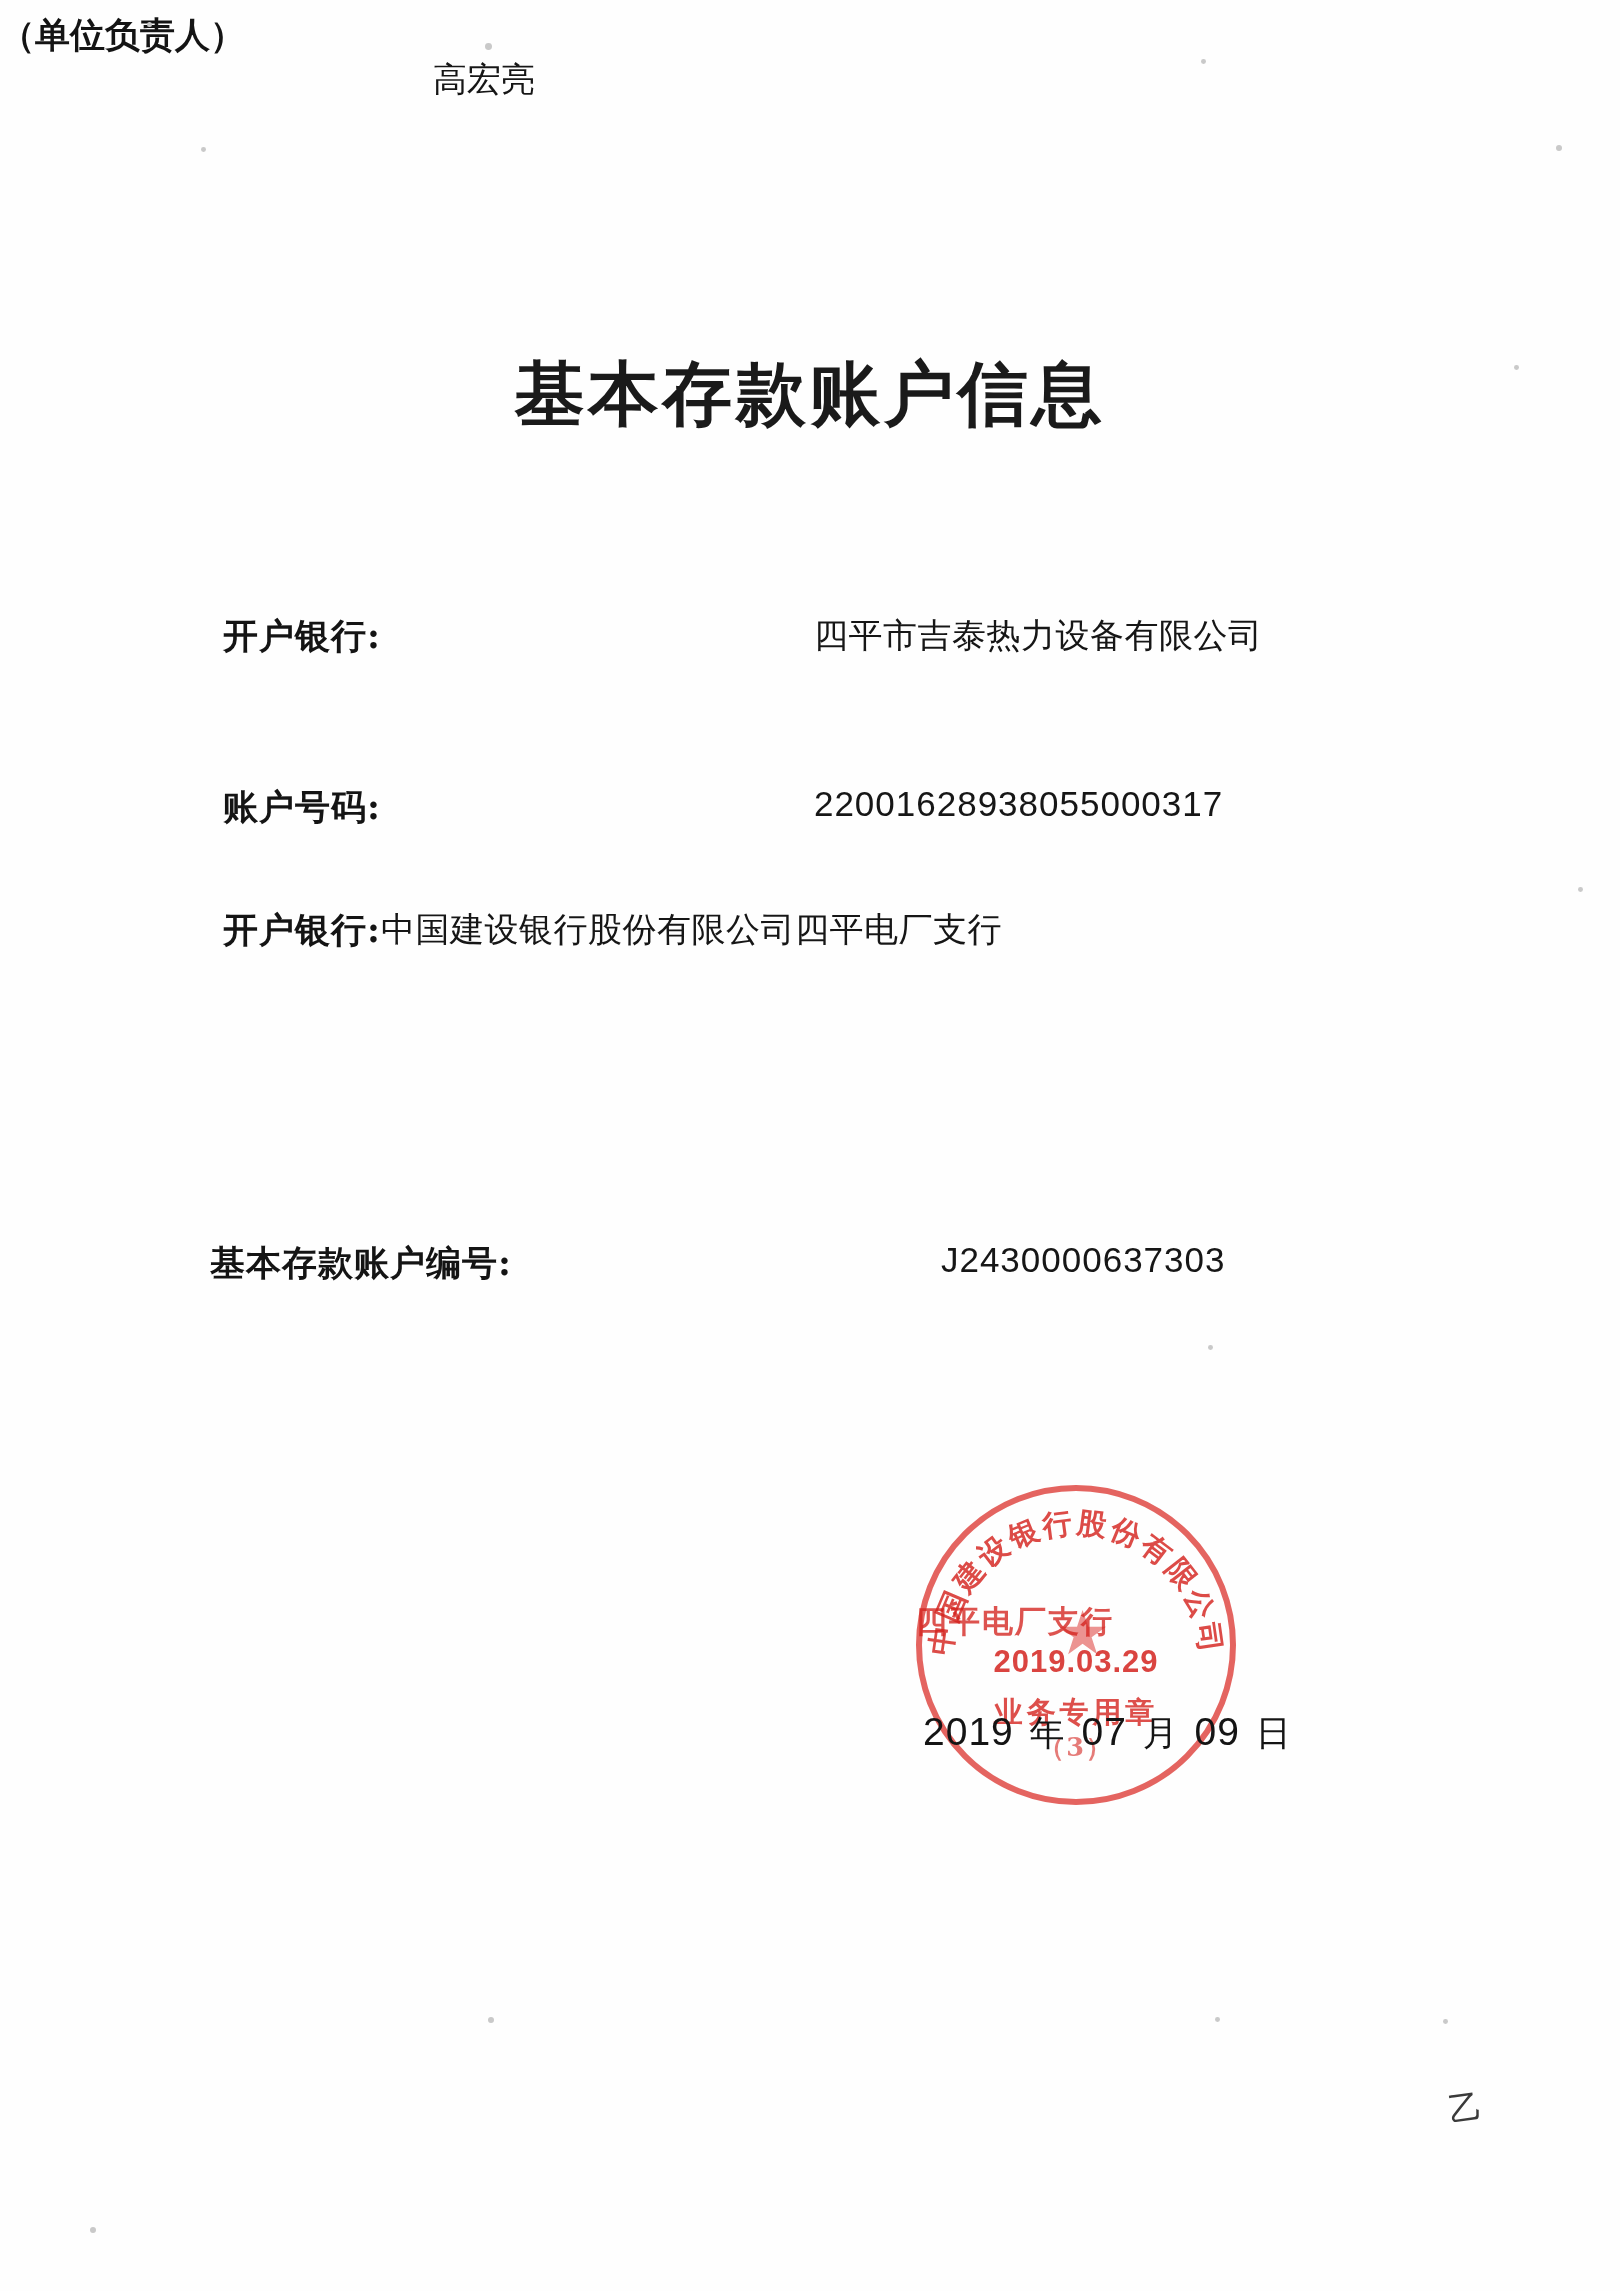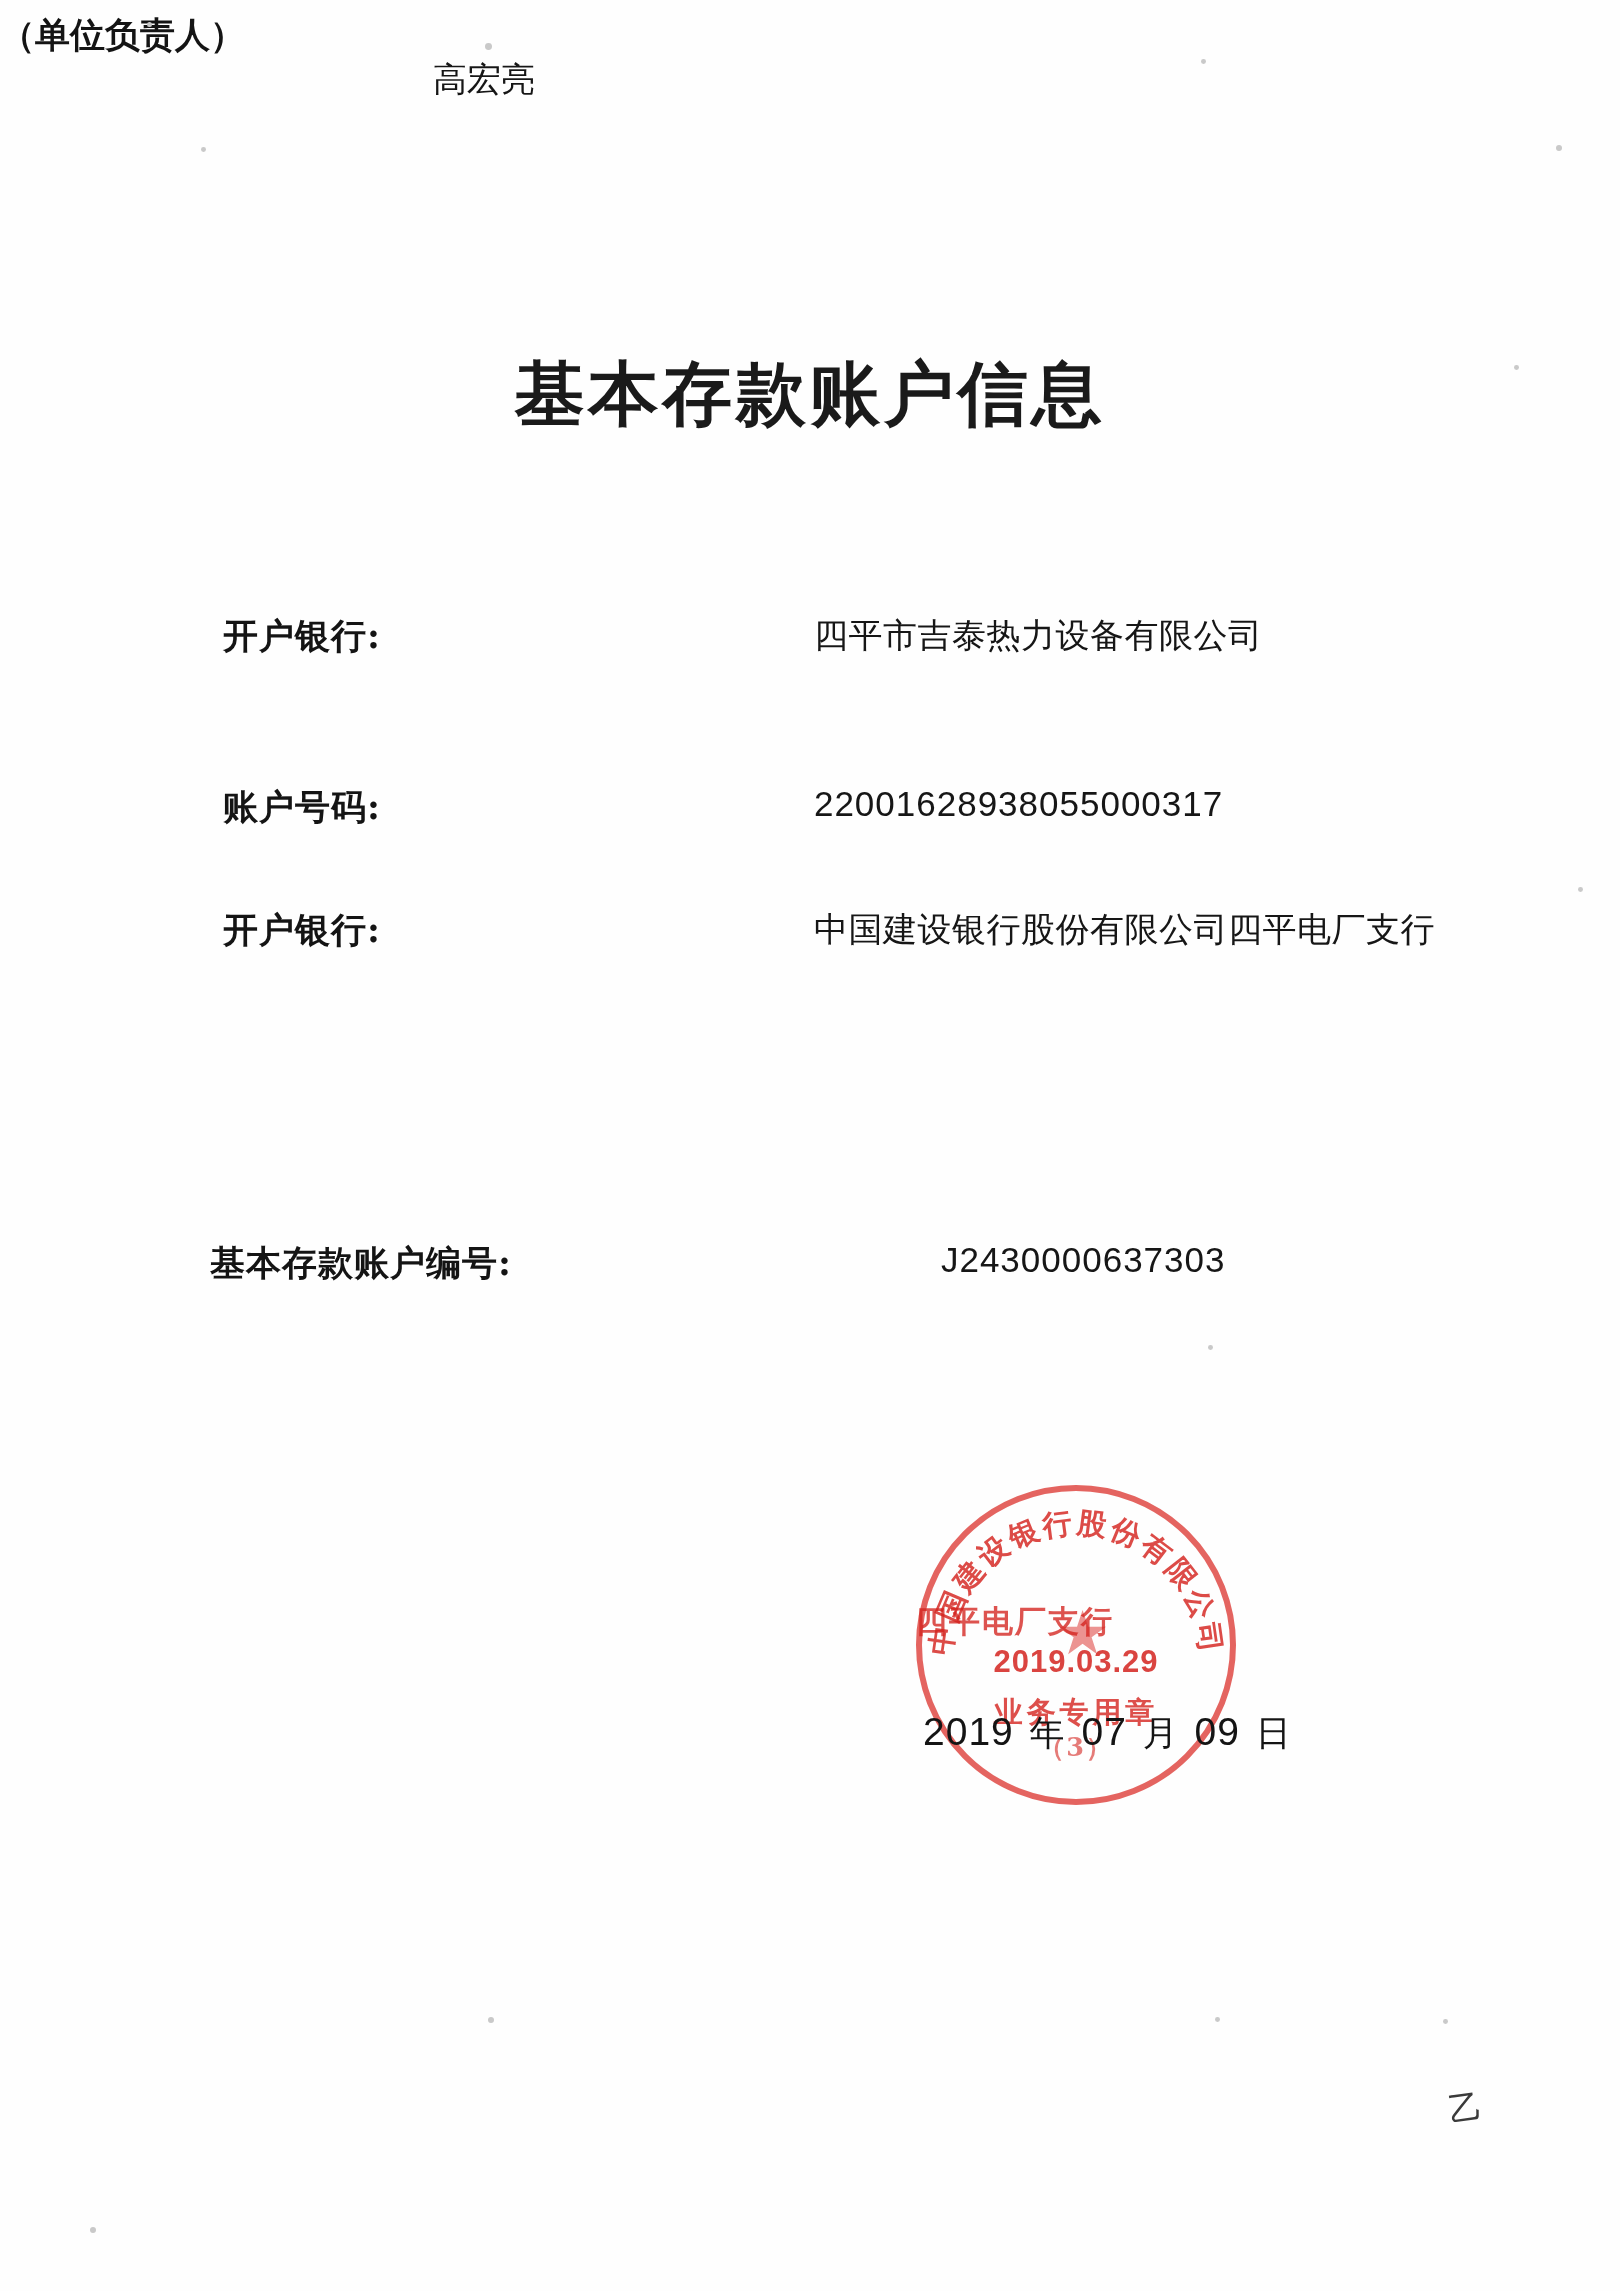--- a/index.html
+++ b/index.html
@@ -65,21 +65,21 @@
   }
 
   
   #f-name       { left: 223px; top: 613px; }
   #f-name .field-value { margin-left: 433px; }
 
   #f-account    { left: 223px; top: 784px; }
   #f-account .field-value { margin-left: 433px; }
 
   #f-bank       { left: 223px; top: 907px; text-align: right; }
-  #f-bank .field-value { margin-left: 433px; }
+  #f-bank .field-value { }
 
   #f-rep        { left: 223px; top: 1014px; width: 1176px; display: block; }
   #f-rep .rep-label-1 { font-family: "DejaVu Serif", "Liberation Serif", serif; font-weight: bold; font-size: 35px; color:#141414; display:block; }
   #f-rep .rep-label-2 { font-family: "DejaVu Serif", "Liberation Serif", serif; font-weight: bold; font-size: 35px; color:#141414; display:block; margin-top: 11.8px; }
   #f-rep .rep-value   { position:absolute; left: 433px; top: 57px; font-size: 34px; font-family: "DejaVu Sans", "Liberation Sans", sans-serif; color:#161616; }
 
   #f-code       { left: 210px; top: 1240px; }
   #f-code .field-value { margin-left: 429px; }
 
   

